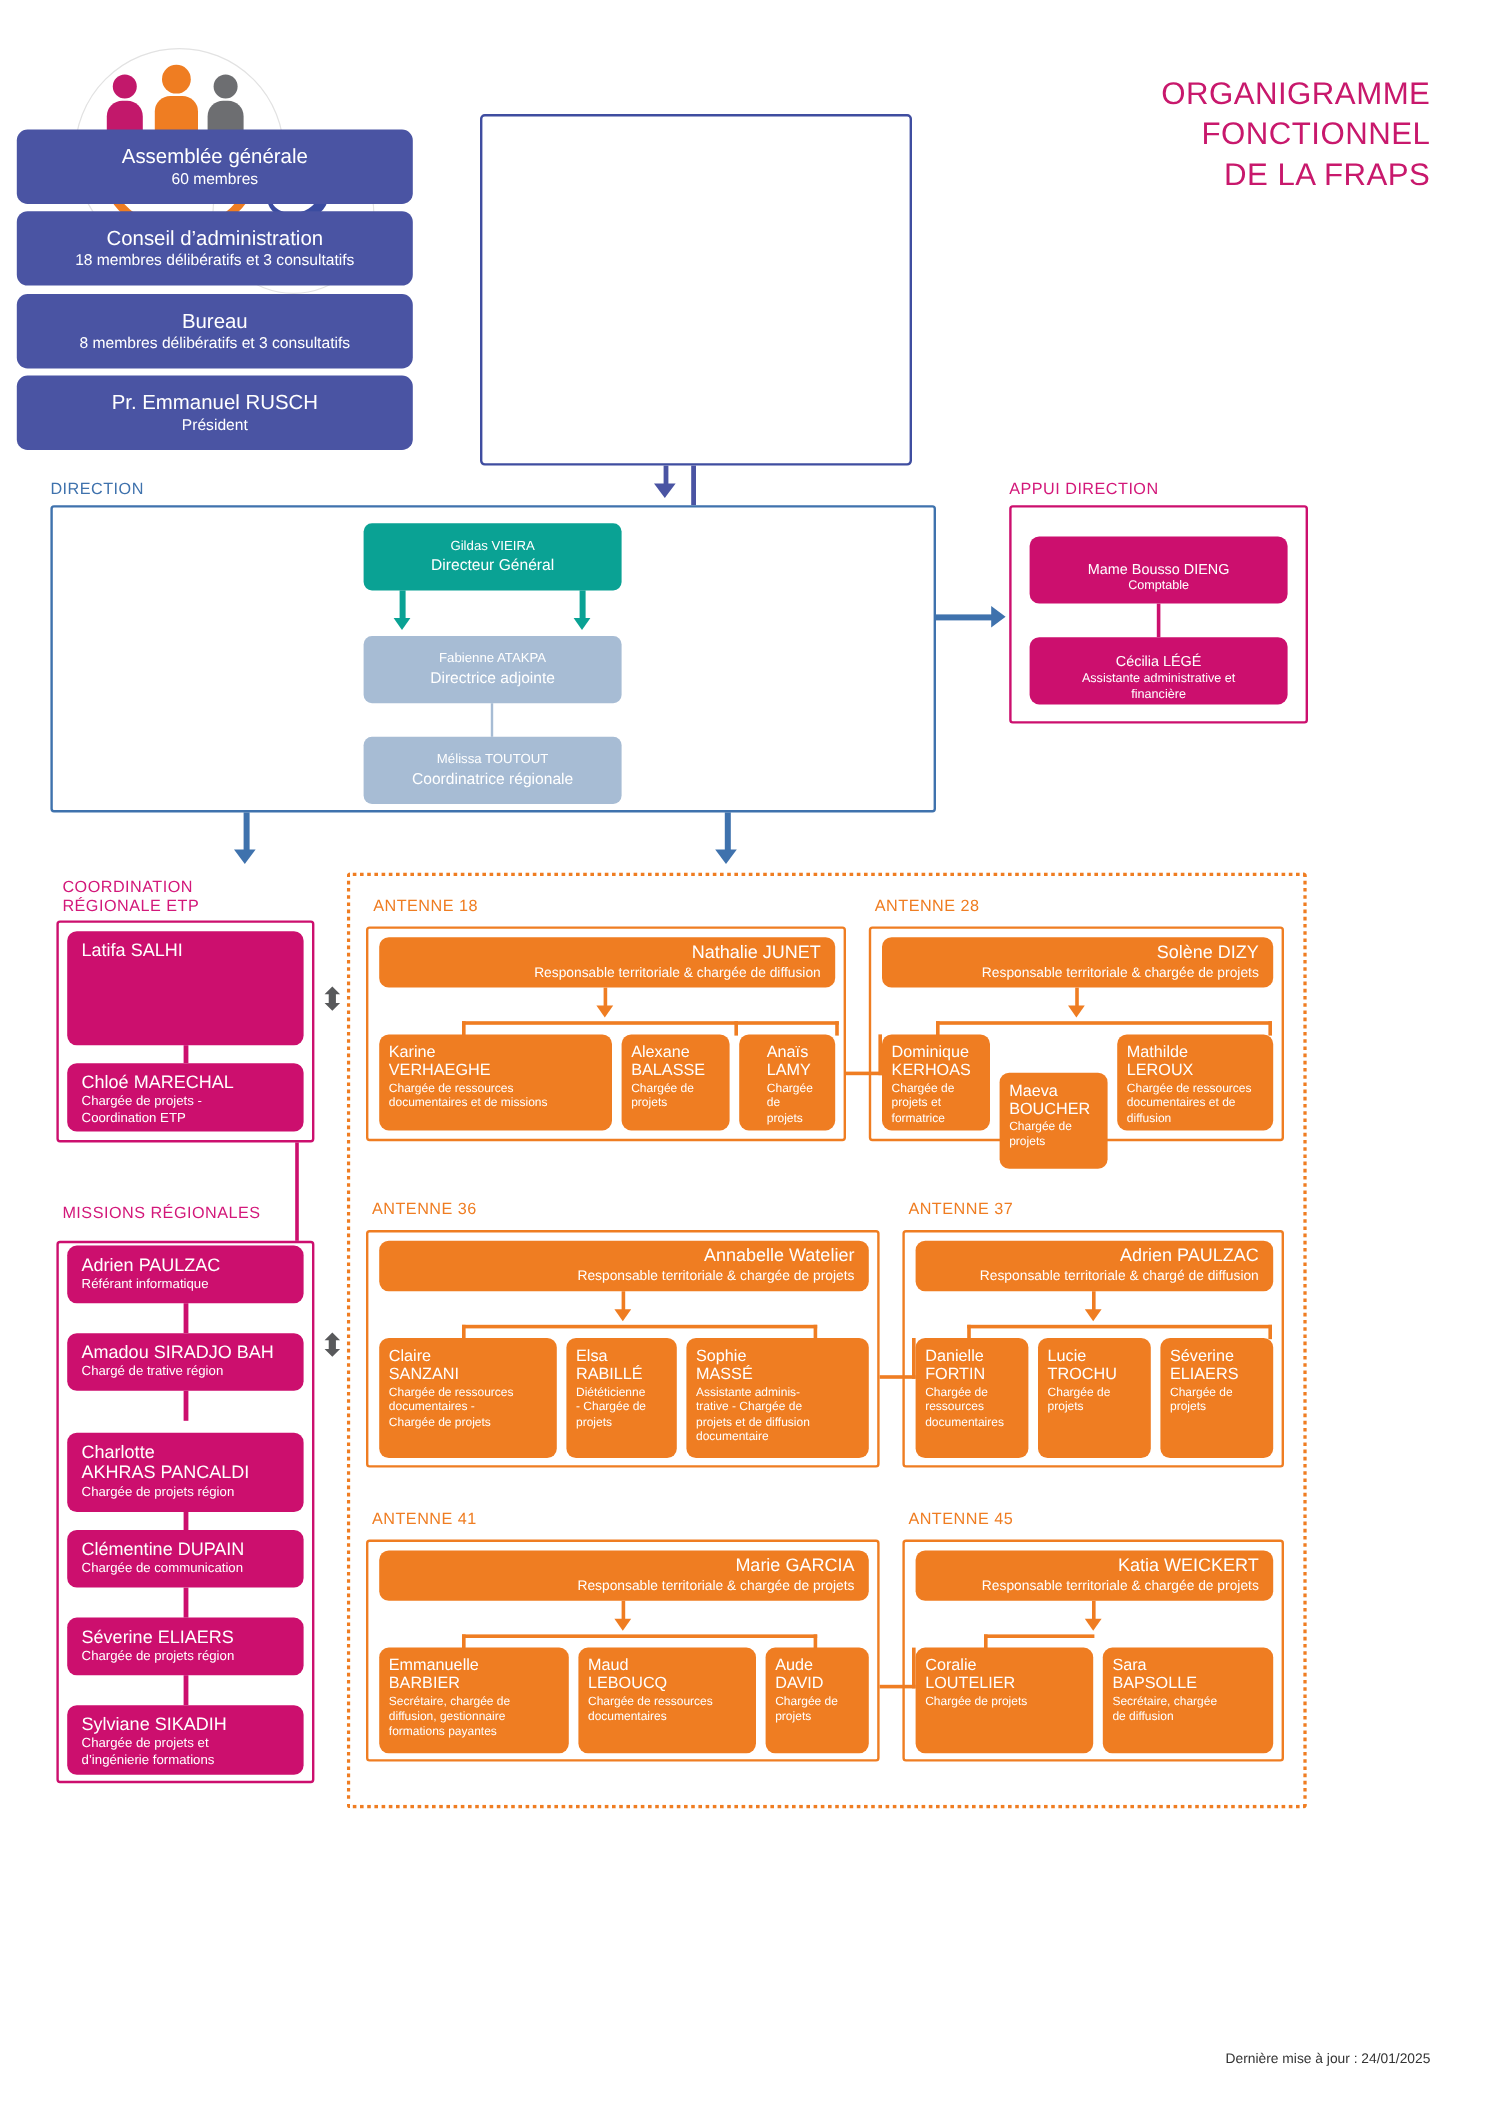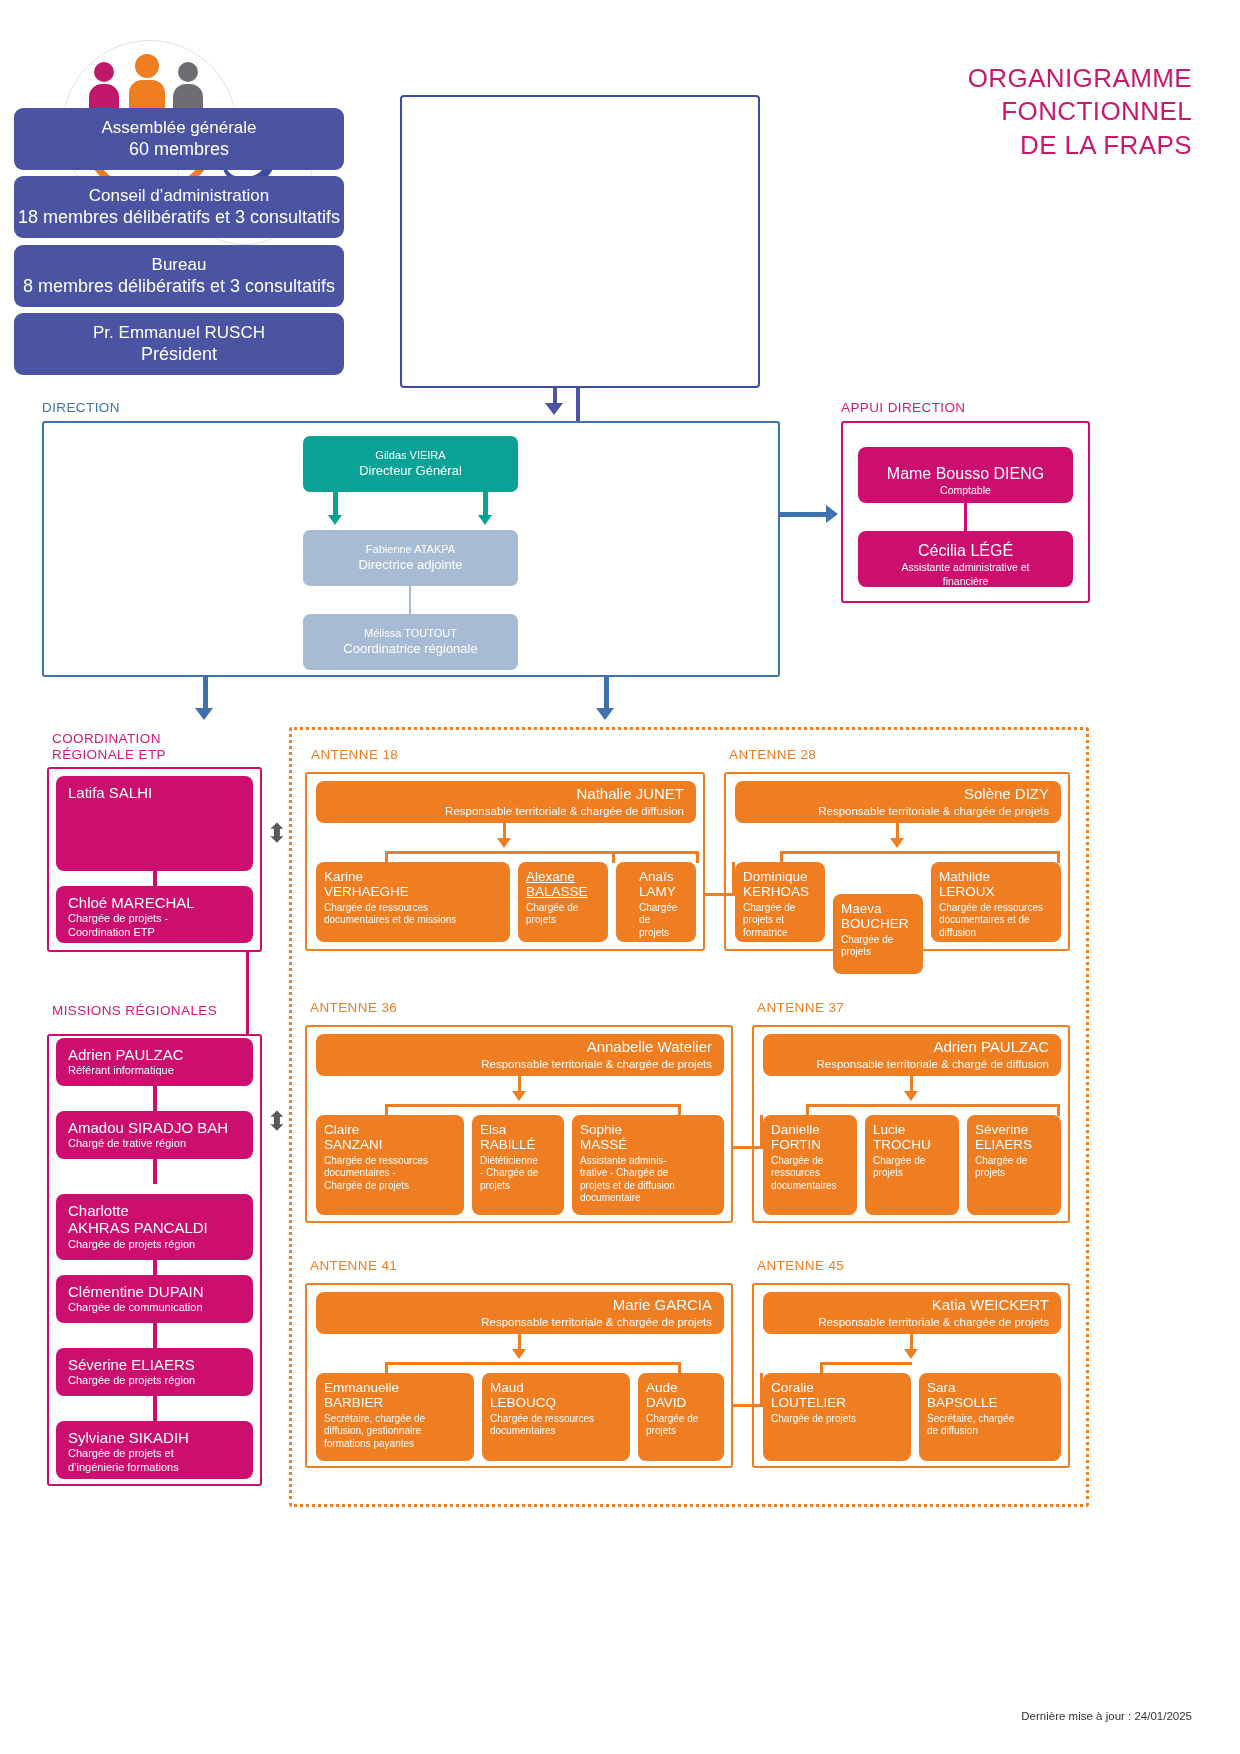--- a/index.html
+++ b/index.html
@@ -60,21 +60,21 @@
   .gov-frame {
     position: absolute; left: 400px; top: 95px; width: 360px; height: 293px;
     border: 2.5px solid #3f4da0; border-radius: 4px; background: #fff;
   }
   .gov-box {
     position: absolute; left: 14px; width: 330px; background: #4a54a3;
     border-radius: 9px; color: #fff; text-align: center;
     display: flex; flex-direction: column; justify-content: center; align-items: center;
   }
   .gov-box .n { font-size: 17px; line-height: 1.25; }
-  .gov-box .r { font-size: 18px; line-height: 1.3; }
+  .gov-box .r { font-size: 13px; line-height: 1.3; }
 
   
   .sec-label { position: absolute; font-size: 13.5px; letter-spacing: .4px; line-height: 1.22; }
   .lbl-blue { color: #3f72ad; }
   .lbl-pink { color: #d3187a; }
   .lbl-orange { color: #ef7d22; }
 
   
   .dir-frame {
     position: absolute; left: 42px; top: 421px; width: 738px; height: 256px;
@@ -93,21 +93,21 @@
 
   
   .appui-frame {
     position: absolute; left: 841px; top: 421px; width: 249px; height: 182px;
     border: 2.5px solid #cc0f6e; border-radius: 3px; background: #fff;
   }
   .box-pink {
     position: absolute; background: #cc0f6e; color: #fff; border-radius: 8px;
   }
   .box-pink.ctr { text-align: center; display: flex; flex-direction: column; justify-content: center; }
-  .box-pink .n { font-size: 16px; line-height: 1.25; margin-top: 12px; }
+  .box-pink .n { font-size: 12px; line-height: 1.25; margin-top: 12px; }
   .box-pink .r { font-size: 10.5px; line-height: 1.3; }
 
   
   .panel-pink {
     position: absolute; border: 2.5px solid #cc0f6e; border-radius: 3px; background: #fff;
   }
   .pk-card {
     position: absolute; background: #cc0f6e; color: #fff; border-radius: 8px;
     padding: 8px 10px 8px 12px;
   }
@@ -344,21 +344,21 @@
   <div class="ln-or" style="left:612px; top:851px; width:3px; height:12px;"></div>
   <div class="ln-or" style="left:696px; top:851px; width:3px; height:12px;"></div>
 
   <div class="box-or staff" style="left:316px; top:862px; width:194px; height:80px;">
     <div class="n" style="white-space:pre-line;">Karine
 VERHAEGHE</div>
     <div class="r" style="white-space:pre-line;">Chargée de ressources
 documentaires et de missions</div>
   </div>
   <div class="box-or staff" style="left:518px; top:862px; width:90px; height:80px;">
-    <div class="n" style="white-space:pre-line;text-decoration:underline;">Alexane
+    <div class="n" style="white-space:pre-line;">Alexane
 BALASSE</div>
     <div class="r" style="white-space:pre-line;">Chargée de
 projets</div>
   </div>
   <div class="box-or staff" style="left:616px; top:862px; width:80px; height:80px;padding-left:23px;">
     <div class="n" style="white-space:pre-line;">Anaïs
 LAMY</div>
     <div class="r" style="white-space:pre-line;">Chargée de
 projets</div>
   </div>

